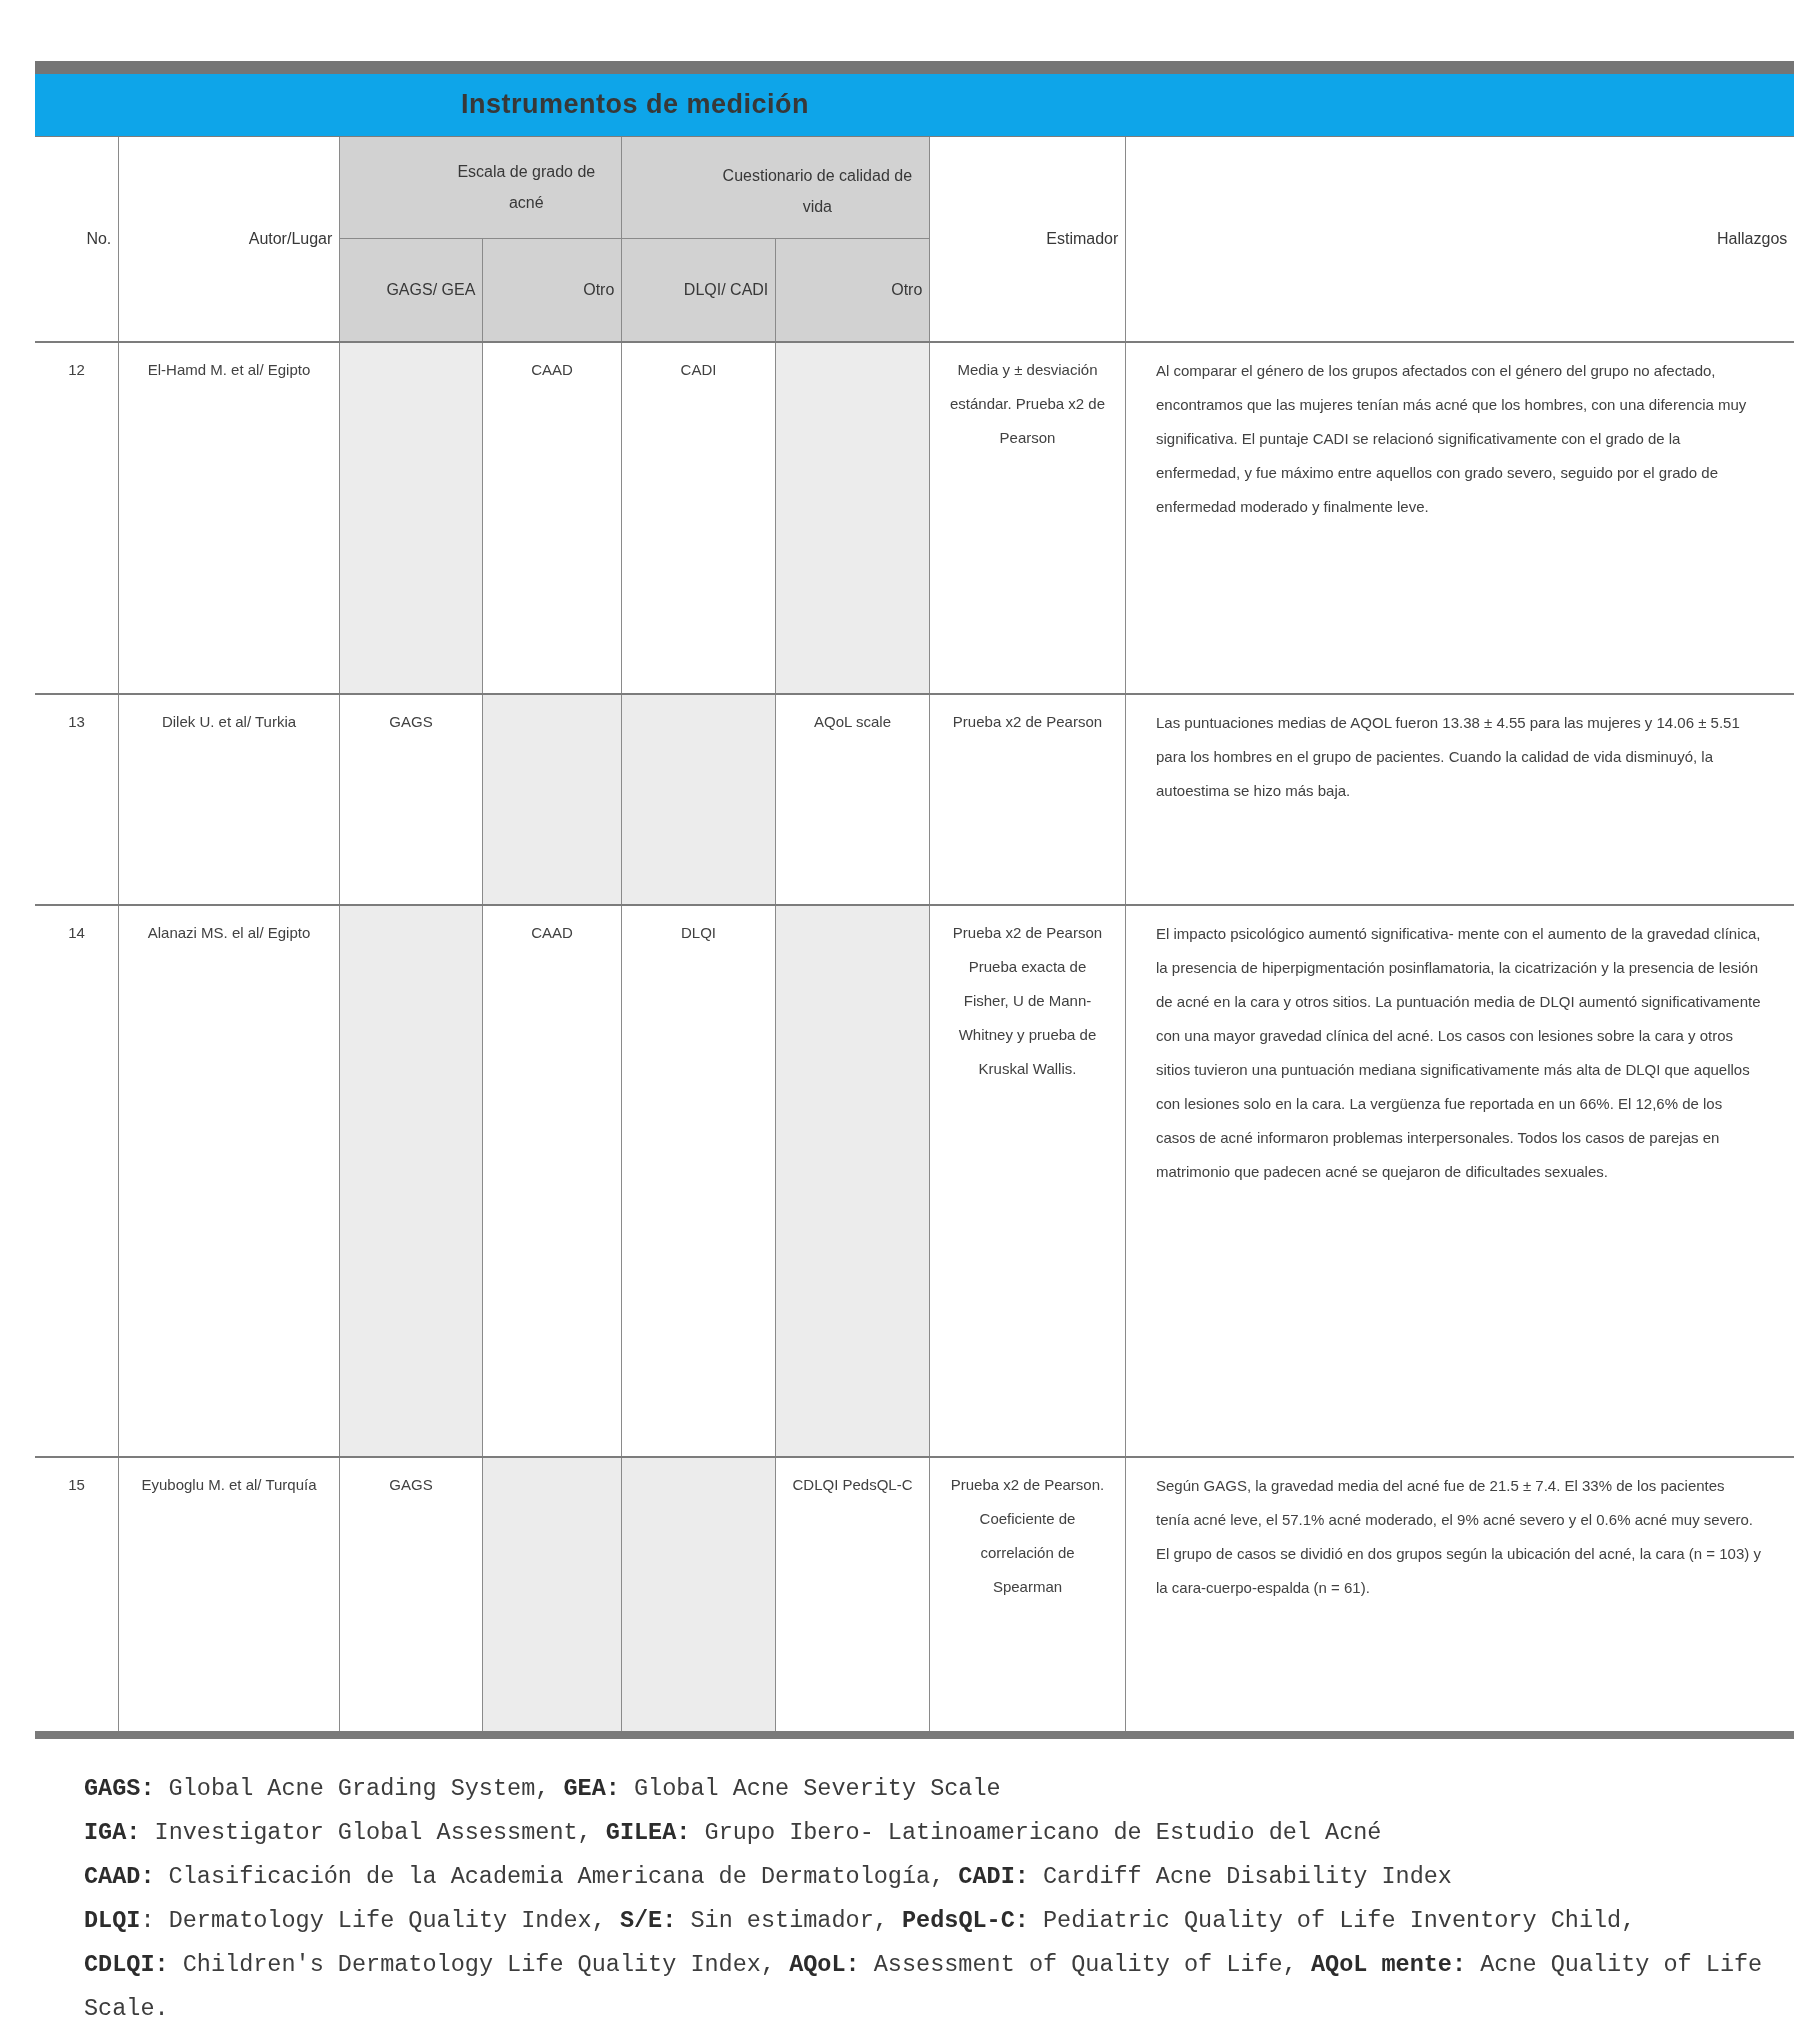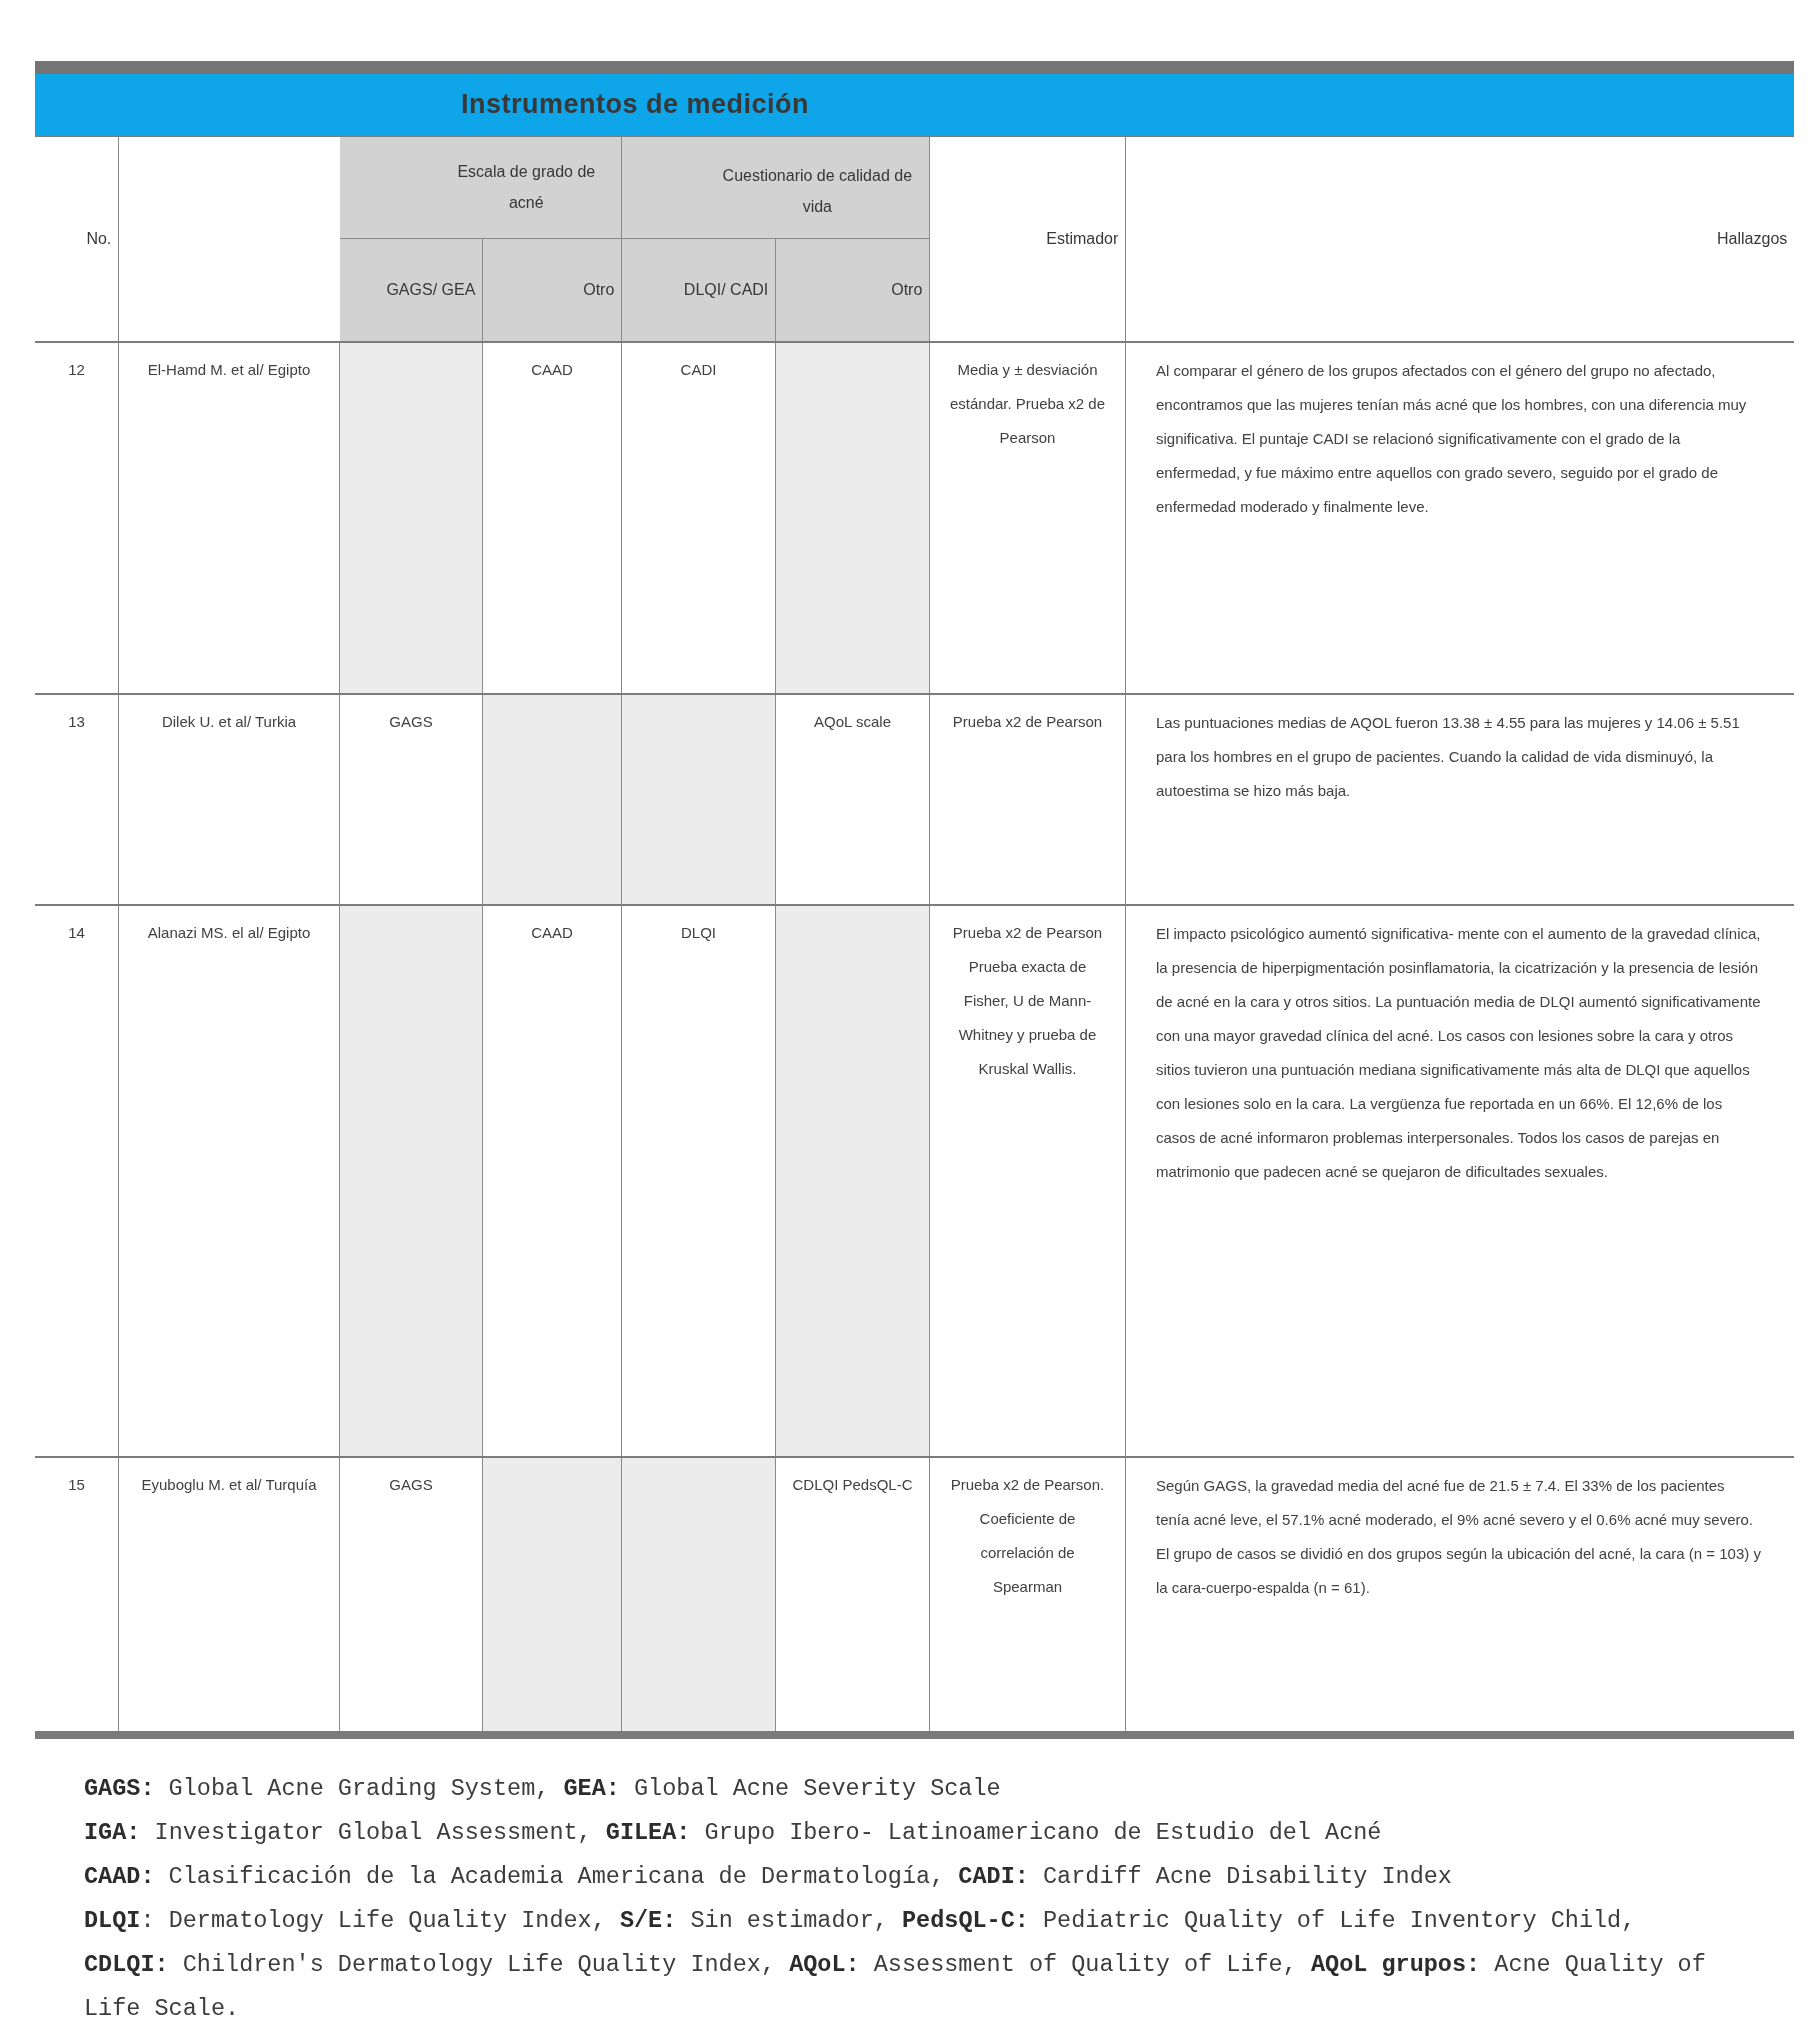--- a/index.html
+++ b/index.html
@@ -77,20 +77,21 @@
   <div class="table-wrap">
 
     <div class="topbar"></div>
 
     <div class="band">
       <div class="band-title">Instrumentos de medición</div>
     </div>
 
     <div class="hgrid">
       <div class="h" style="grid-column:1;grid-row:1/3">No.</div>
+      <div class="h" style="grid-column:2;grid-row:1/3">Autor/Lugar</div>
       <div class="h gray group" style="grid-column:3/5;grid-row:1">
           <span class="wrapnarrow">Escala de grado de acné</span>
         </div>
       <div class="h gray group" style="grid-column:5/7;grid-row:1">
           <span class="wrapnarrow2">Cuestionario de calidad de vida</span>
         </div>
       <div class="h gray" style="grid-column:3;grid-row:2">
           <span class="wrapnarrow" style="max-width:101px">GAGS/ GEA</span>
         </div>
       <div class="h gray" style="grid-column:4;grid-row:2">Otro</div>
@@ -147,16 +148,16 @@
     </div>
 
     <div class="bottombar"></div>
   </div>
 
   <div class="footnotes">
     <p><b>GAGS:</b><span> Global Acne Grading System, </span><b>GEA:</b><span> Global Acne Severity Scale</span></p>
     <p><b>IGA:</b><span> Investigator Global Assessment, </span><b>GILEA:</b><span> Grupo Ibero- Latinoamericano de Estudio del Acné</span></p>
     <p><b>CAAD:</b><span> Clasificación de la Academia Americana de Dermatología, </span><b>CADI:</b><span> Cardiff Acne Disability Index</span></p>
     <p><b>DLQI</b><span>: Dermatology Life Quality Index, </span><b>S/E:</b><span> Sin estimador, </span><b>PedsQL-C:</b><span> Pediatric Quality of Life Inventory Child,</span></p>
-    <p><b>CDLQI:</b><span> Children's Dermatology Life Quality Index, </span><b>AQoL:</b><span> Assessment of Quality of Life, </span><b>AQoL grupos:</b><span> Acne Quality of Life Scale.</span></p>
+    <p><b>CDLQI:</b><span> Children's Dermatology Life Quality Index, </span><b>AQoL:</b><span> Assessment of Quality of Life, </span><b>AQoL mente:</b><span> Acne Quality of Life Scale.</span></p>
   </div>
 </div>
 
 
 </body></html>

